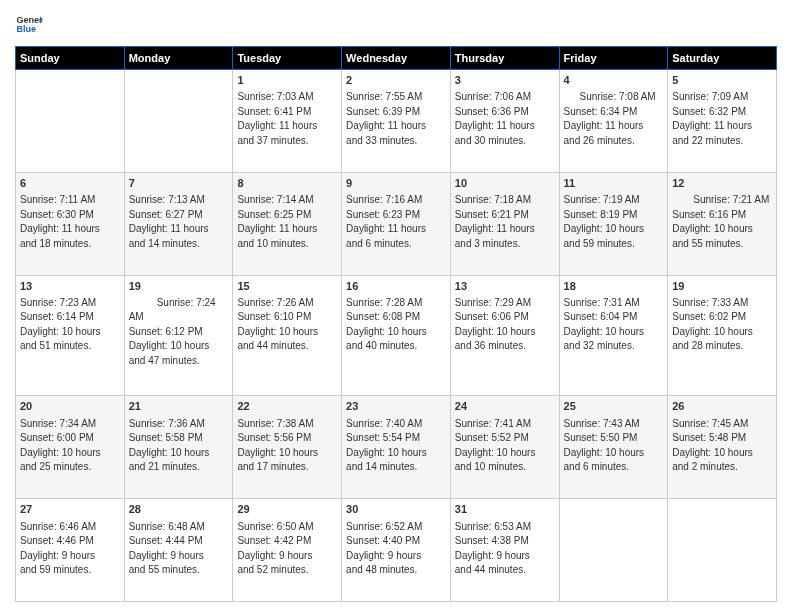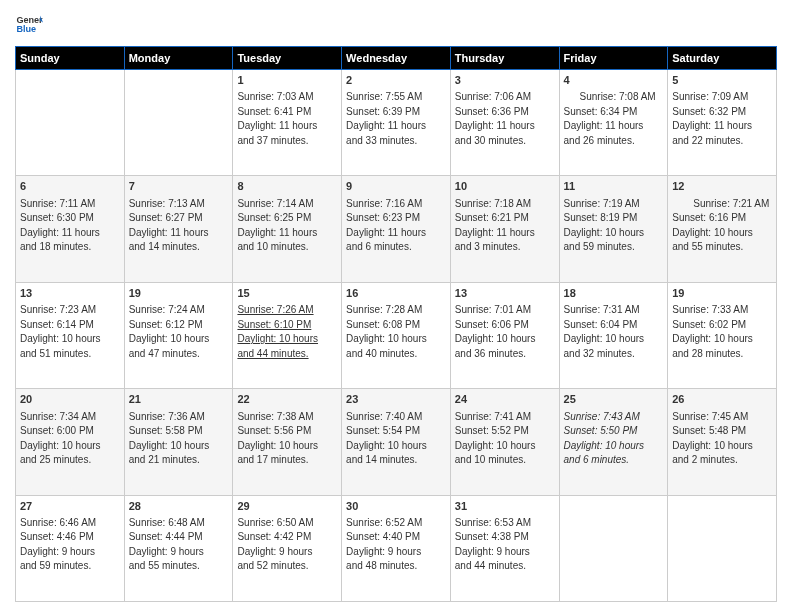--- a/index.html
+++ b/index.html
@@ -177,33 +177,33 @@
           <td><span class="day-number">12</span><span class="day-info" style="white-space: pre-line; margin-left: 21px;">Sunrise: 7:21 AM
 Sunset: 6:16 PM
 Daylight: 10 hours
 and 55 minutes.</span></td>
         </tr>
         <tr>
           <td><span class="day-number">13</span><span class="day-info" style="white-space: pre-line;">Sunrise: 7:23 AM
 Sunset: 6:14 PM
 Daylight: 10 hours
 and 51 minutes.</span></td>
-          <td><span class="day-number">19</span><span class="day-info" style="white-space: pre-line;">Sunrise: 7:24 AM
+          <td><span class="day-number">19</span><span class="day-info" style="white-space: pre-line; margin-left: 28px;">Sunrise: 7:24 AM
 Sunset: 6:12 PM
 Daylight: 10 hours
 and 47 minutes.</span></td>
-          <td><span class="day-number">15</span><span class="day-info" style="white-space: pre-line; text-decoration: underline;">Sunrise: 7:26 AM
+          <td><span class="day-number">15</span><span class="day-info" style="white-space: pre-line;">Sunrise: 7:26 AM
 Sunset: 6:10 PM
 Daylight: 10 hours
 and 44 minutes.</span></td>
           <td><span class="day-number">16</span><span class="day-info" style="white-space: pre-line;">Sunrise: 7:28 AM
 Sunset: 6:08 PM
 Daylight: 10 hours
 and 40 minutes.</span></td>
-          <td><span class="day-number">13</span><span class="day-info" style="white-space: pre-line;">Sunrise: 7:01 AM
+          <td><span class="day-number">13</span><span class="day-info" style="white-space: pre-line;">Sunrise: 7:29 AM
 Sunset: 6:06 PM
 Daylight: 10 hours
 and 36 minutes.</span></td>
           <td><span class="day-number">18</span><span class="day-info" style="white-space: pre-line;">Sunrise: 7:31 AM
 Sunset: 6:04 PM
 Daylight: 10 hours
 and 32 minutes.</span></td>
           <td><span class="day-number">19</span><span class="day-info" style="white-space: pre-line;">Sunrise: 7:33 AM
 Sunset: 6:02 PM
 Daylight: 10 hours
@@ -223,21 +223,21 @@
 Daylight: 10 hours
 and 17 minutes.</span></td>
           <td><span class="day-number">23</span><span class="day-info" style="white-space: pre-line;">Sunrise: 7:40 AM
 Sunset: 5:54 PM
 Daylight: 10 hours
 and 14 minutes.</span></td>
           <td><span class="day-number">24</span><span class="day-info" style="white-space: pre-line; text-align: right;">Sunrise: 7:41 AM
 Sunset: 5:52 PM
 Daylight: 10 hours
 and 10 minutes.</span></td>
-          <td><span class="day-number">25</span><span class="day-info" style="white-space: pre-line; font-style: italic;">Sunrise: 7:43 AM
+          <td><span class="day-number">25</span><span class="day-info" style="white-space: pre-line;">Sunrise: 7:43 AM
 Sunset: 5:50 PM
 Daylight: 10 hours
 and 6 minutes.</span></td>
           <td><span class="day-number">26</span><span class="day-info" style="white-space: pre-line;">Sunrise: 7:45 AM
 Sunset: 5:48 PM
 Daylight: 10 hours
 and 2 minutes.</span></td>
         </tr>
         <tr>
           <td><span class="day-number">27</span><span class="day-info" style="white-space: pre-line;">Sunrise: 6:46 AM

